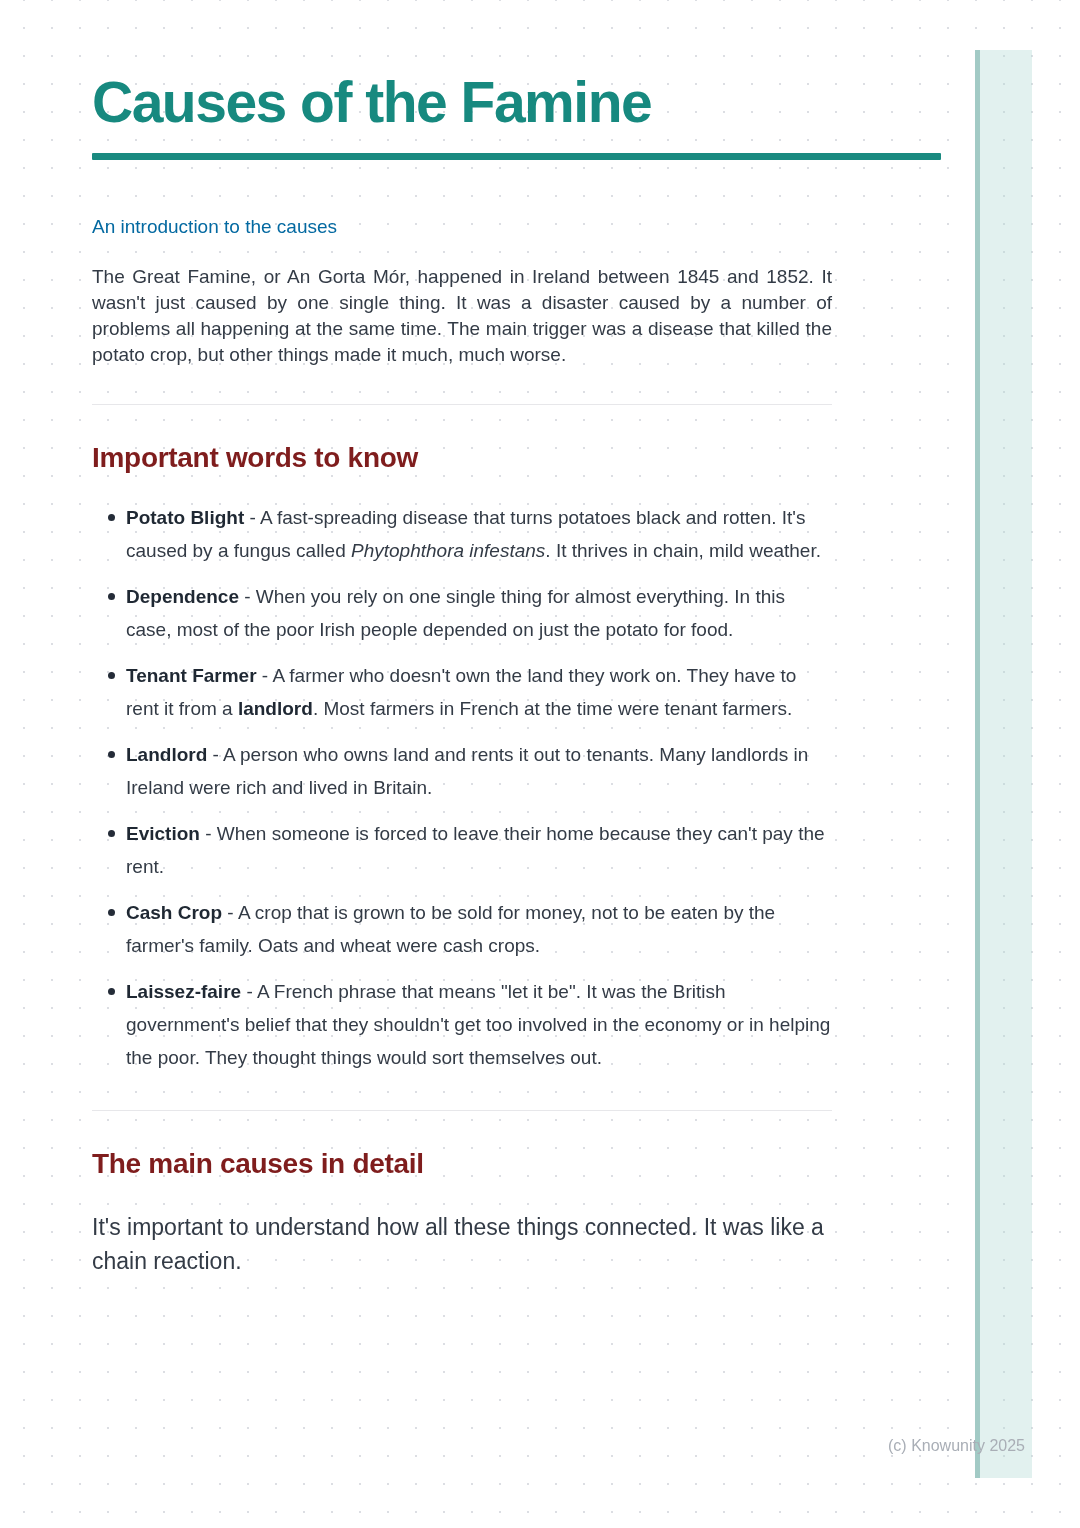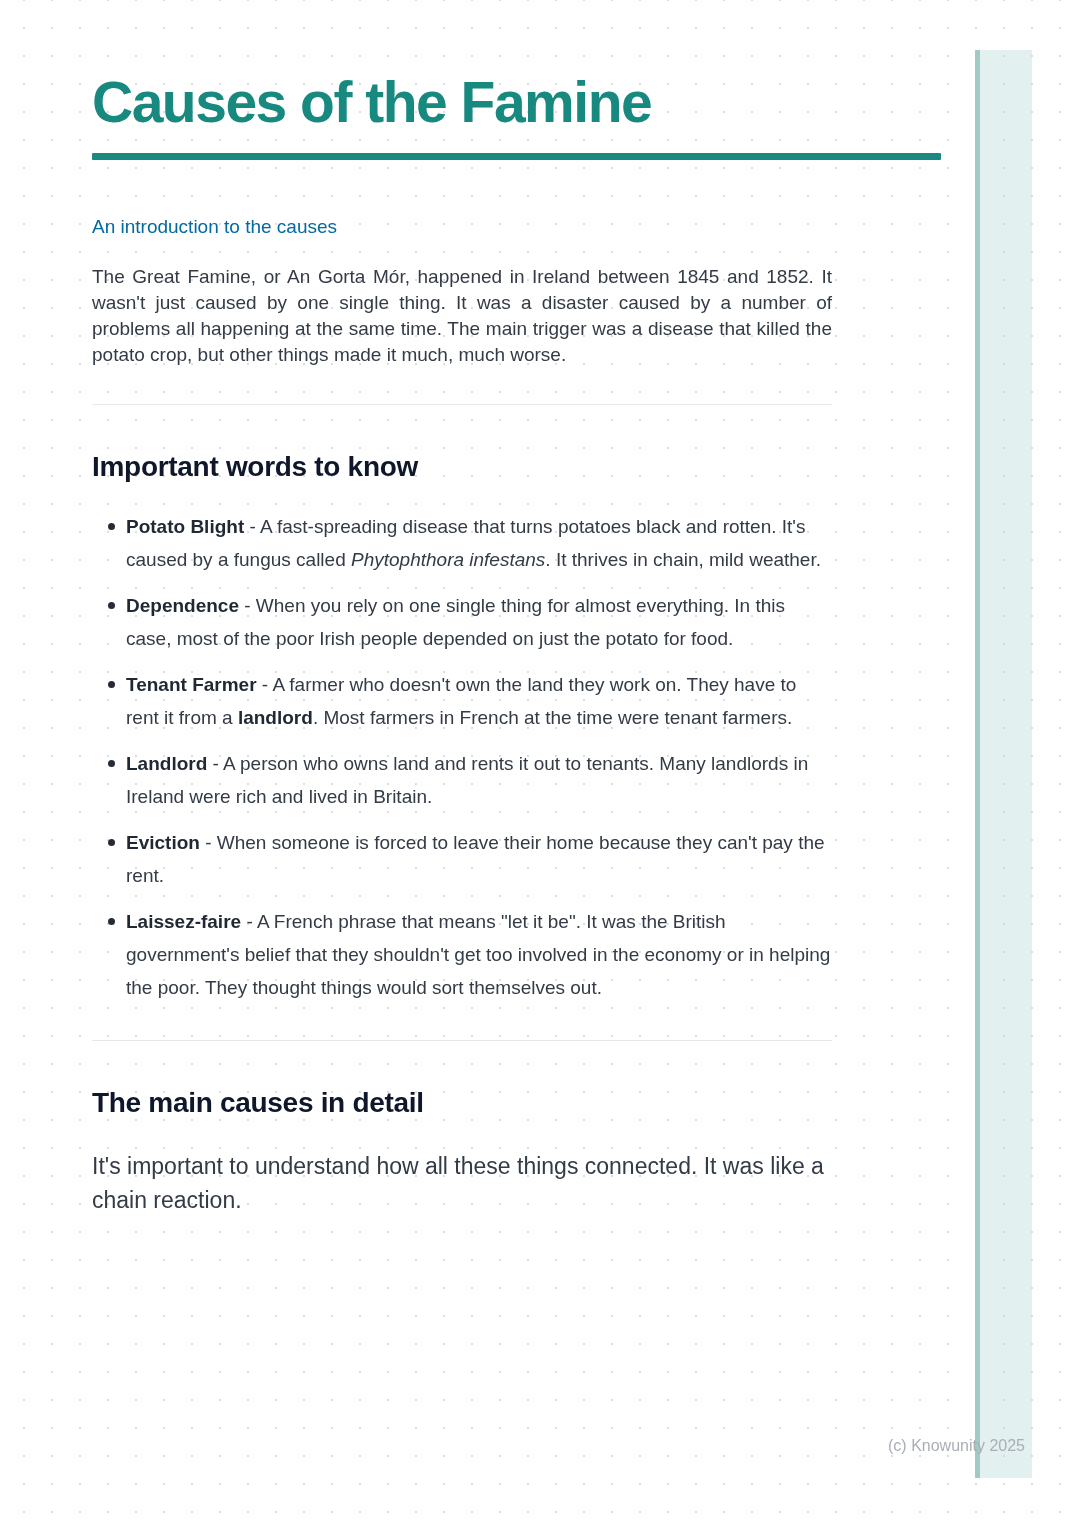--- a/index.html
+++ b/index.html
@@ -67,26 +67,26 @@
     color: #333b46;
   }
 
   .divider {
     border: none;
     border-top: 1px solid #e7e7ea;
     margin-top: 36px;
   }
 
   .section-heading {
-    margin-top: 45px;
+    margin-top: 36px;
     font-size: 28px;
     line-height: 34px;
     font-weight: 700;
     letter-spacing: -0.3px;
-    color: #0f172a;
+    color: #7f1d1d;
   }
 
   .vocab-list {
     margin-top: 26px;
     list-style: none;
     padding-left: 16px;
   }
 
   .vocab-list li {
     position: relative;
@@ -147,20 +147,21 @@
   <hr class="divider">
 
   <h2 class="section-heading">Important words to know</h2>
 
   <ul class="vocab-list">
       <li><span class="vocab-term">Potato Blight</span><span> - A fast-spreading disease that turns potatoes black and rotten. It's caused by a fungus called </span><span class="seg-italic">Phytophthora infestans</span><span>. It thrives in chain, mild weather.</span></li>
       <li><span class="vocab-term">Dependence</span><span> - When you rely on one single thing for almost everything. In this case, most of the poor Irish people depended on just the potato for food.</span></li>
       <li><span class="vocab-term">Tenant Farmer</span><span> - A farmer who doesn't own the land they work on. They have to rent it from a </span><span class="seg-bold">landlord</span><span>. Most farmers in French at the time were tenant farmers.</span></li>
       <li><span class="vocab-term">Landlord</span><span> - A person who owns land and rents it out to tenants. Many landlords in Ireland were rich and lived in Britain.</span></li>
       <li><span class="vocab-term">Eviction</span><span> - When someone is forced to leave their home because they can't pay the rent.</span></li>
+      <li><span class="vocab-term">Cash Crop</span><span> - A crop that is grown to be sold for money, not to be eaten by the farmer's family. Oats and wheat were cash crops.</span></li>
       <li><span class="vocab-term">Laissez-faire</span><span> - A French phrase that means "let it be". It was the British government's belief that they shouldn't get too involved in the economy or in helping the poor. They thought things would sort themselves out.</span></li>
     </ul>
 
   <hr class="divider">
 
   <h2 class="section-heading">The main causes in detail</h2>
 
   <p class="detail-paragraph">It's important to understand how all these things connected. It was like a chain reaction.</p>
 
 </div>

